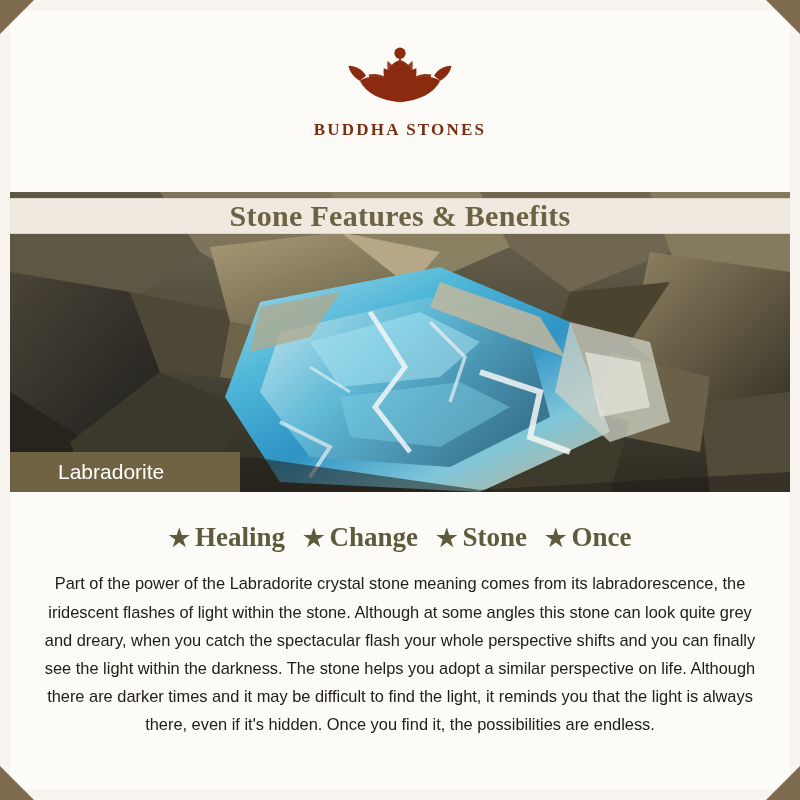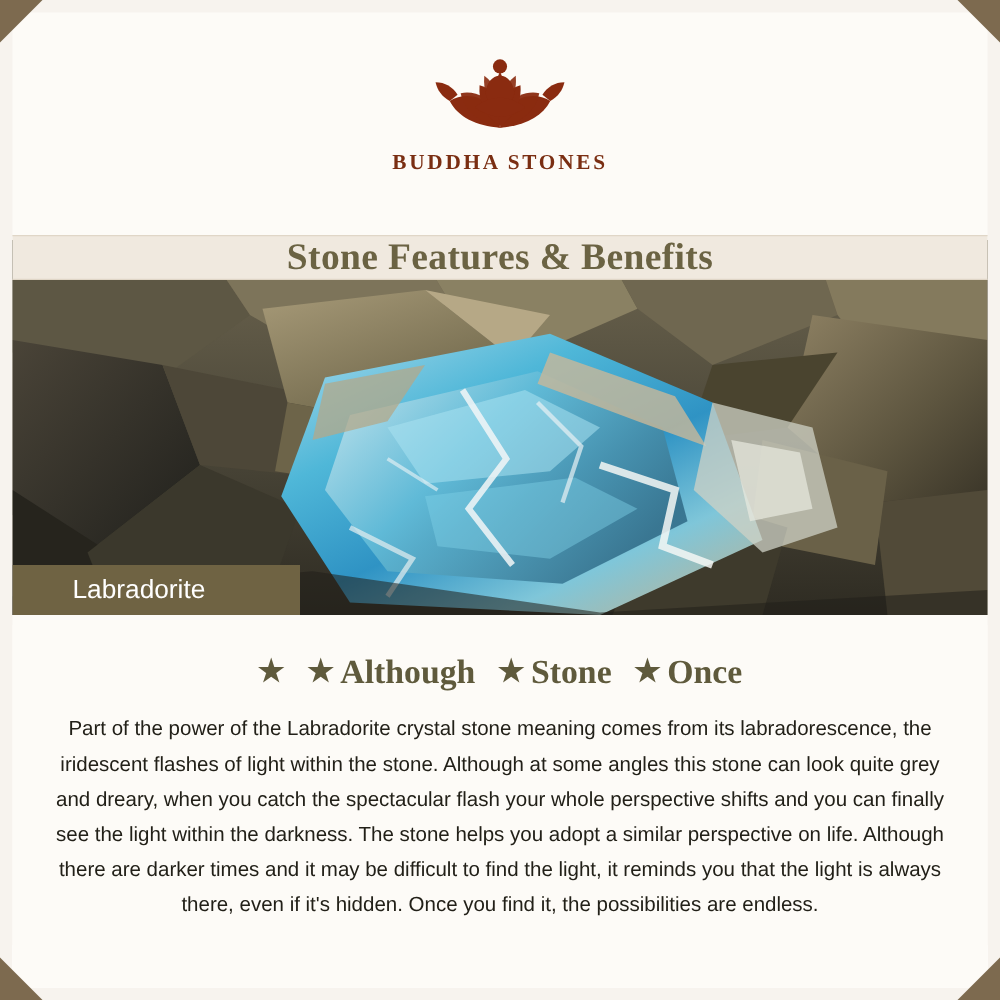--- a/index.html
+++ b/index.html
@@ -83,20 +83,21 @@
   .brand-name {
     margin-top: 4px;
     font-family: "Liberation Serif", serif;
     font-size: 17px;
     letter-spacing: 2.2px;
     color: #7a2e12;
     font-weight: 700;
   }
 
   .title-band {
+    margin-top: 10px;
     width: 100%;
     background: #f0e9df;
     border-top: 1px solid #e0d6c7;
     border-bottom: 1px solid #e0d6c7;
     height: 48px;
     display: flex;
     align-items: center;
     justify-content: center;
   }
   .title-text {
@@ -327,24 +328,25 @@
     <div class="stone-label">
       <span class="stone-label-text">Labradorite</span>
     </div>
   </div>
 
   <div class="body-area">
 
     <div class="benefits">
       <div class="benefit">
         <span class="star">★</span>
+        <span>Healing</span>
       </div>
       <div class="benefit">
         <span class="star">★</span>
-        <span>Although</span>
+        <span>Change</span>
       </div>
       <div class="benefit">
         <span class="star">★</span>
         <span>Stone</span>
       </div>
       <div class="benefit">
         <span class="star">★</span>
         <span>Once</span>
       </div>
     </div>

